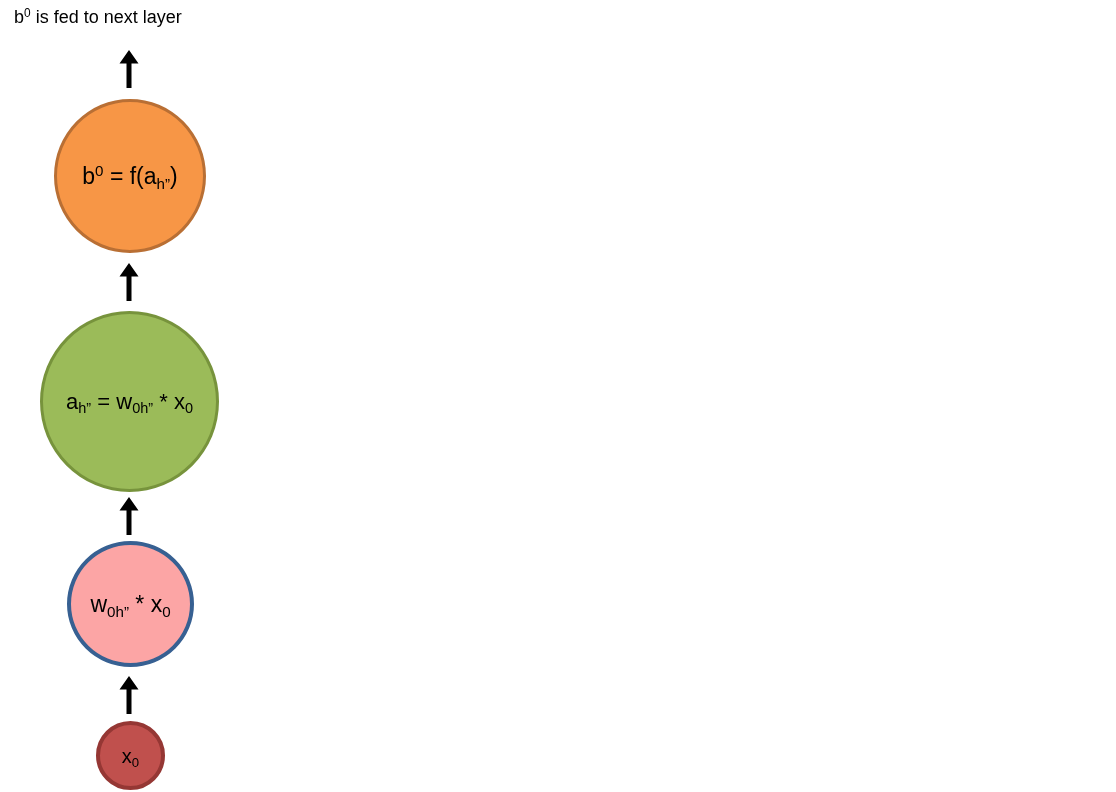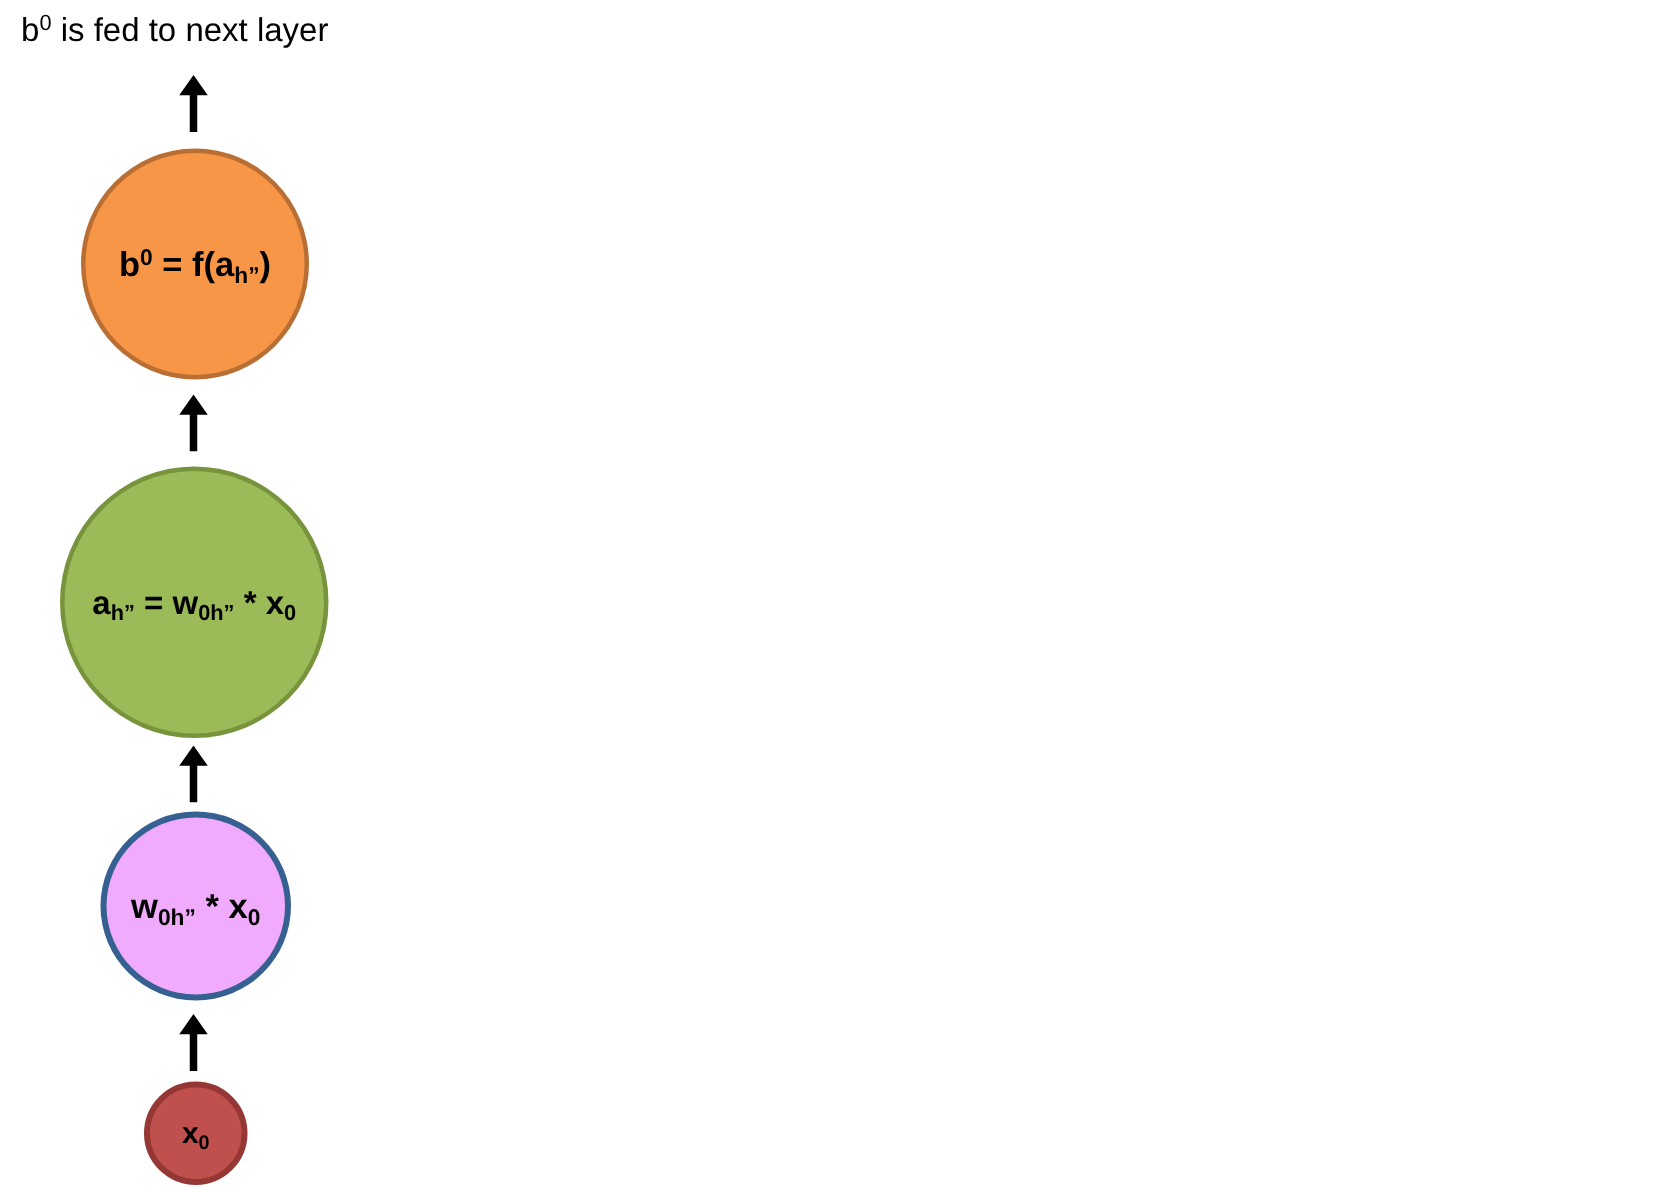--- a/index.html
+++ b/index.html
@@ -12,35 +12,35 @@
     position: relative;
     width: 1116px;
     height: 792px;
     background: #ffffff;
     overflow: hidden;
   }
   .diagram-title {
     position: absolute;
     left: 14px;
     top: 6px;
-    font-size: 22px;
+    font-size: 18px;
     font-weight: 400;
     color: #000000;
     white-space: nowrap;
     line-height: 1.3;
   }
   .node {
     position: absolute;
     border-radius: 50%;
     box-sizing: border-box;
     display: flex;
     align-items: center;
     justify-content: center;
     color: #000000;
-    font-weight: 700;
+    font-weight: 400;
     white-space: nowrap;
     line-height: 1;
   }
   .node .label { text-align: center; }
   .node-output          { left: 54px;  top: 99px;  width: 152px; height: 154px; border: 3px solid; font-size: 23px; }
   .node-activation      { left: 40px;  top: 311px; width: 179px; height: 181px; border: 3px solid; font-size: 22px; }
   .node-weighted-input  { left: 67px;  top: 541px; width: 127px; height: 126px; border: 4px solid; font-size: 23px; }
   .node-input           { left: 96px;  top: 721px; width: 69px;  height: 69px;  border: 4px solid; font-size: 20px; justify-content: center; }
   .arrow {
     position: absolute;
@@ -75,21 +75,21 @@
   </svg>
 
   <div class="node node-activation" style="background-color: rgb(155, 187, 89); border-color: rgb(119, 147, 60);">
     <span class="label"><span>a</span><sub>h”</sub><span> = w</span><sub>0h”</sub><span> * x</span><sub>0</sub></span>
   </div>
 
   <svg class="arrow arrow-3" viewBox="0 0 26 38" style="color: rgb(0, 0, 0);">
     <path d="M13 0 L22.5 13.5 L15.5 13.5 L15.5 38 L10.5 38 L10.5 13.5 L3.5 13.5 Z" fill="currentColor"></path>
   </svg>
 
-  <div class="node node-weighted-input" style="background-color: #f0abfc; border-color: rgb(55, 96, 146); justify-content: center;">
+  <div class="node node-weighted-input" style="background-color: #fca5a5; border-color: rgb(55, 96, 146); justify-content: center;">
     <span class="label"><span>w</span><sub>0h”</sub><span> * x</span><sub>0</sub></span>
   </div>
 
   <svg class="arrow arrow-4" viewBox="0 0 26 38" style="color: rgb(0, 0, 0);">
     <path d="M13 0 L22.5 13.5 L15.5 13.5 L15.5 38 L10.5 38 L10.5 13.5 L3.5 13.5 Z" fill="currentColor"></path>
   </svg>
 
   <div class="node node-input" style="background-color: rgb(192, 80, 77); border-color: rgb(149, 55, 52);">
     <span class="label"><span>x</span><sub>0</sub></span>
   </div>

